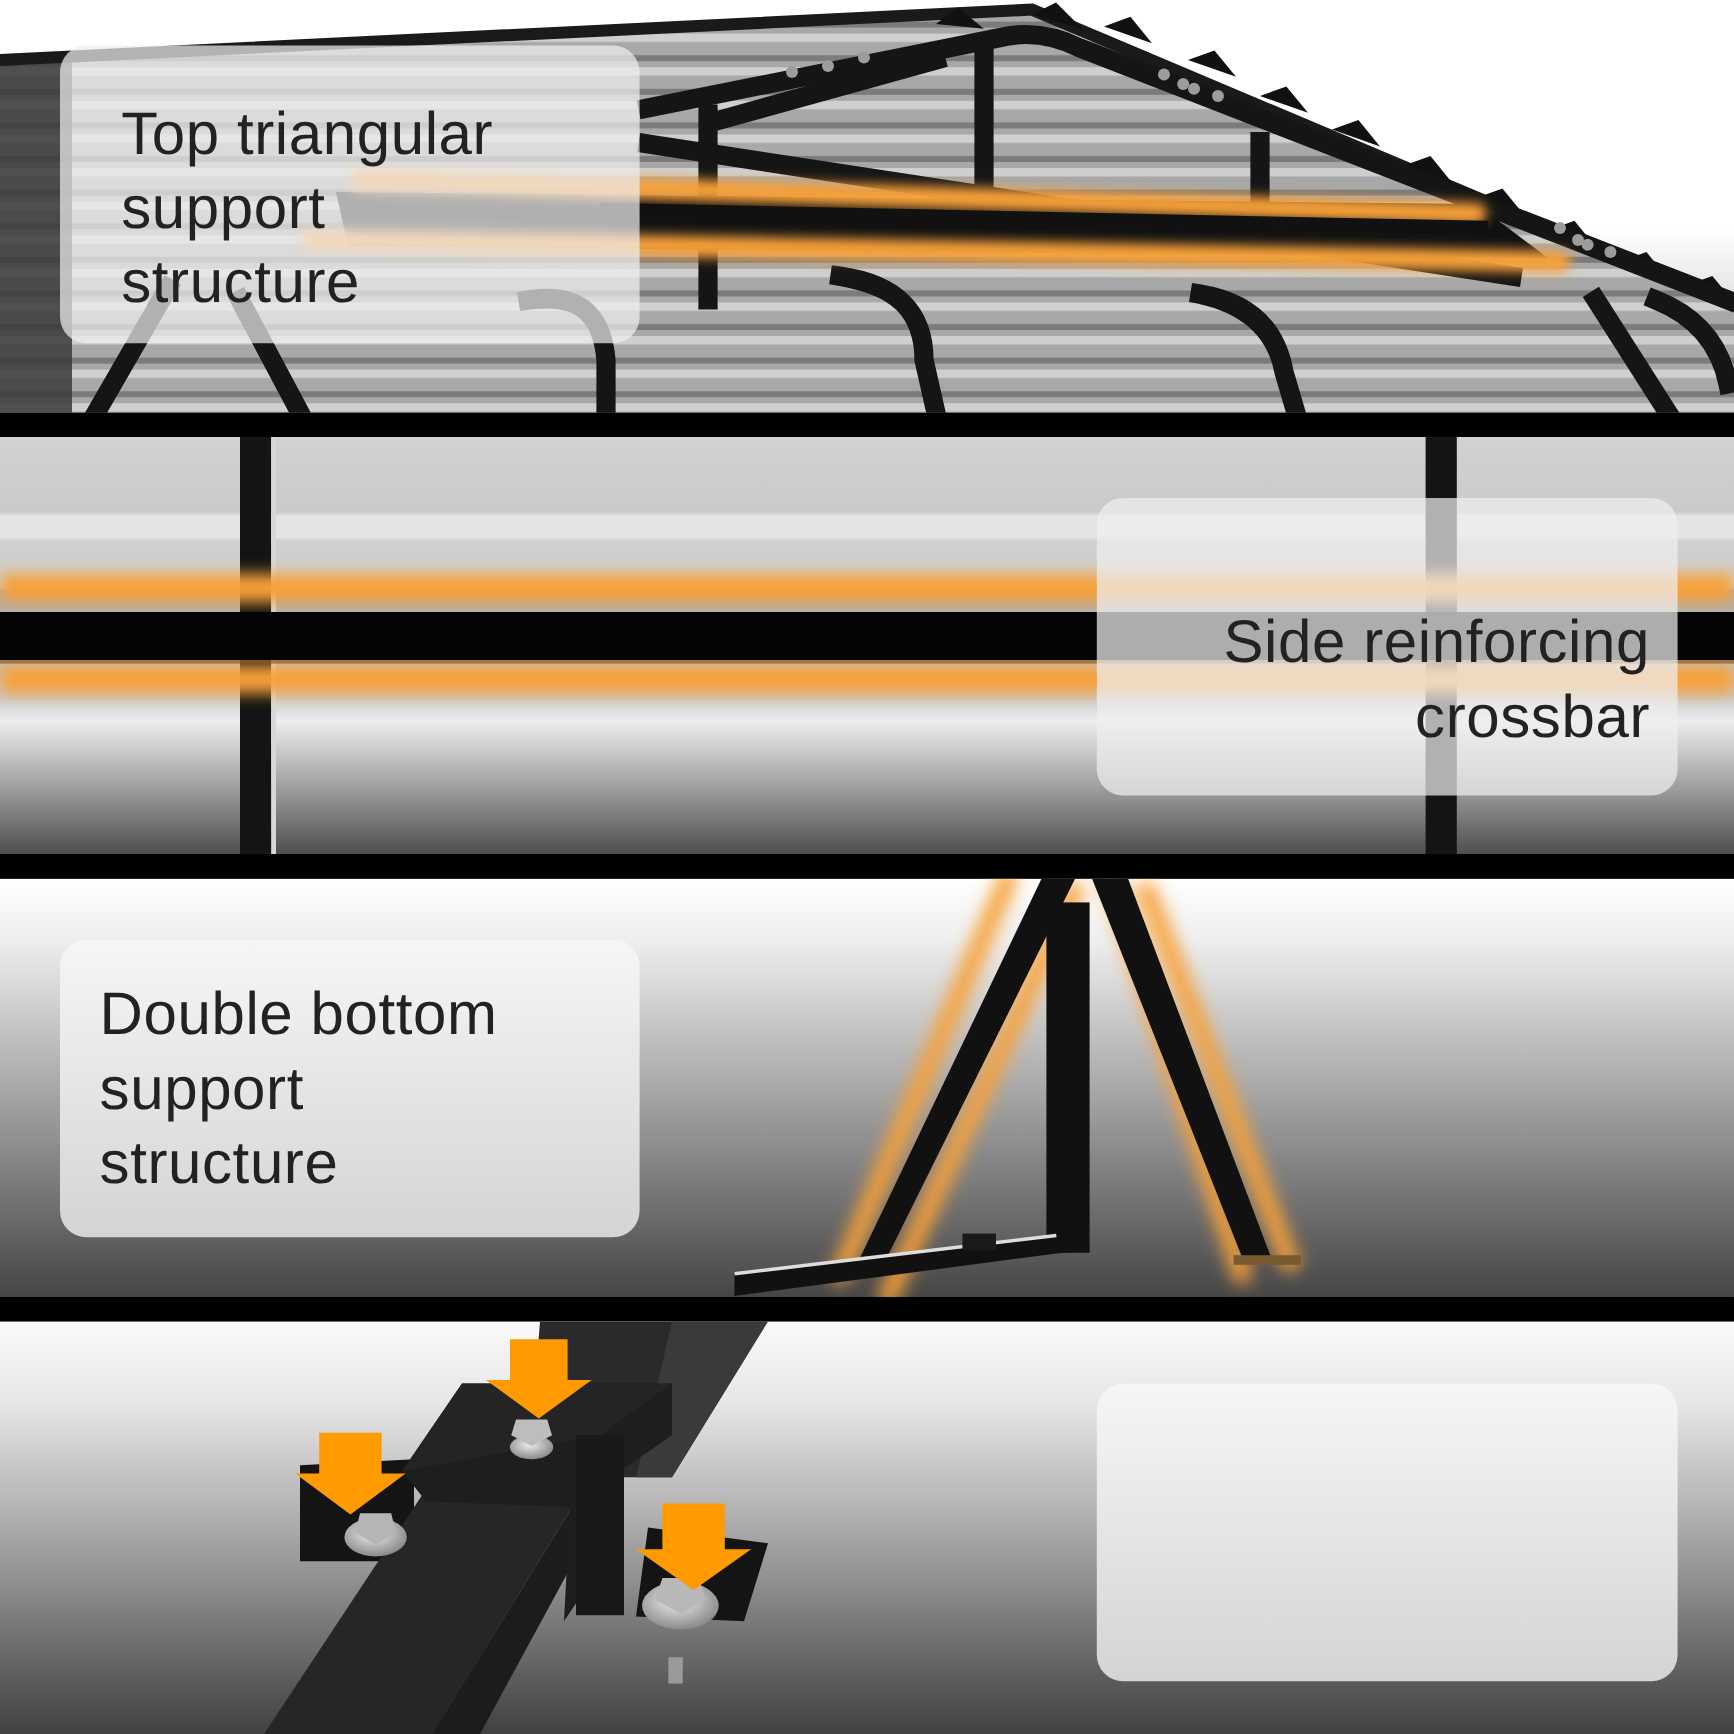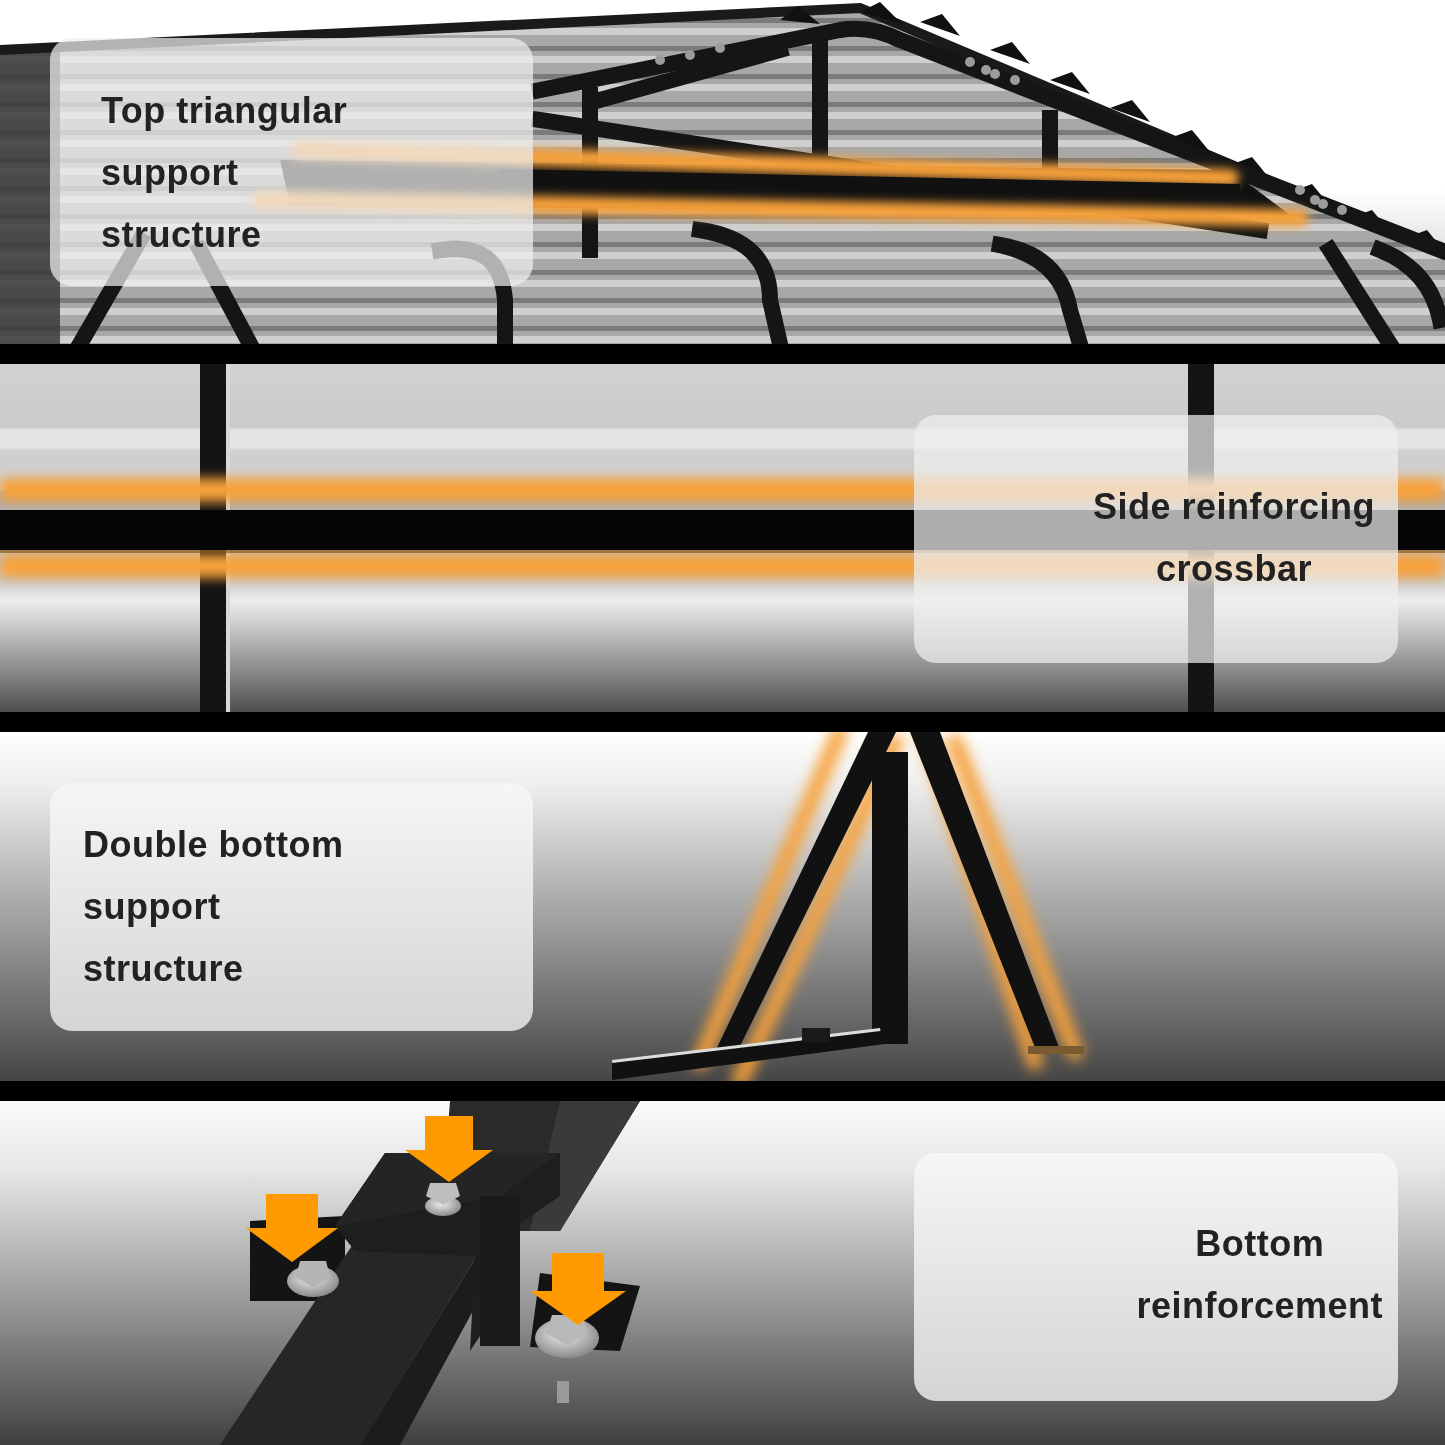--- a/index.html
+++ b/index.html
@@ -7,24 +7,24 @@
   .panel { position: absolute; left: 0; width: 1445px; overflow: hidden; }
   .sep { position: absolute; left: 0; width: 1445px; background: #000; }
   .panel svg { position: absolute; left: 0; top: 0; display: block; }
   .label-box {
     position: absolute; border-radius: 22px;
     background: linear-gradient(#f6f6f6, #d4d4d4);
     box-sizing: border-box;
   }
   .label-box.translucent { background: rgba(238,238,238,0.72); }
   .label-text {
-    position: absolute; font-weight: bold; color: #222; font-size: 36px; line-height: 62px;
+    position: absolute; font-weight: normal; color: #222; font-size: 50px; line-height: 62px;
     white-space: pre-line; letter-spacing: 0.5px;
   }
-  .label-text.right { text-align: center; }
+  .label-text.right { text-align: right; margin-top: 28px; }
 </style>
 </head>
 <body>
 
 <div class="panel" style="top:0;height:344px;">
   <svg width="1445" height="344" viewBox="0 0 1445 344">
     <defs>
       <linearGradient id="p1bg" x1="0" y1="0" x2="0" y2="1">
         <stop offset="0" stop-color="#ffffff"></stop>
         <stop offset="0.55" stop-color="#ffffff"></stop>
@@ -236,15 +236,13 @@
       <rect x="557" y="280" width="12" height="22" fill="#9a9a9a"></rect>
     </g>
 
     <g fill="#FF9A00">
       <path d="M425,15 h48 v34 h20 l-44,32 l-44,-32 h20 z"></path>
       <path d="M266,93 h52 v34 h20 l-46,34 l-46,-34 h20 z"></path>
       <path d="M552,152 h52 v38 h22 l-48,34 l-48,-34 h22 z"></path>
     </g>
   </svg>
   <div class="label-box" style="left:914px;top:52px;width:484px;height:248px;"></div>
-  <div class="label-text right" style="right:62px;top:112px;">Bottom
-reinforcement</div>
 </div>
 
 </body></html>

